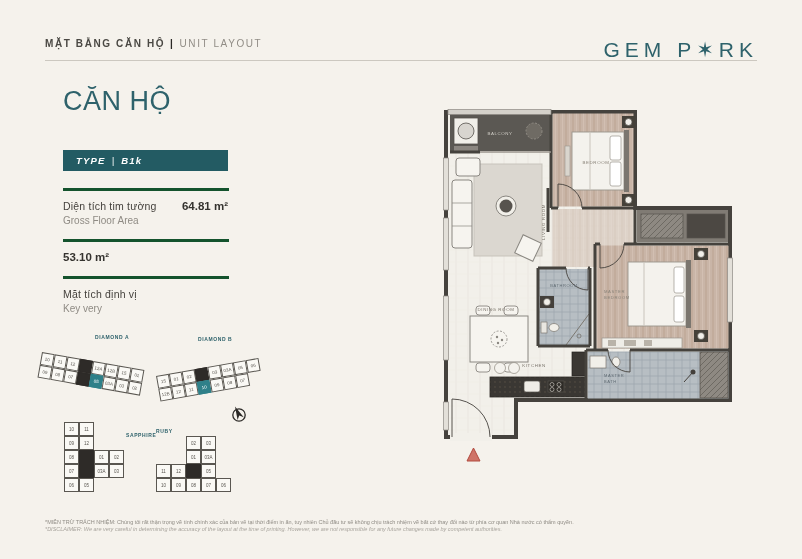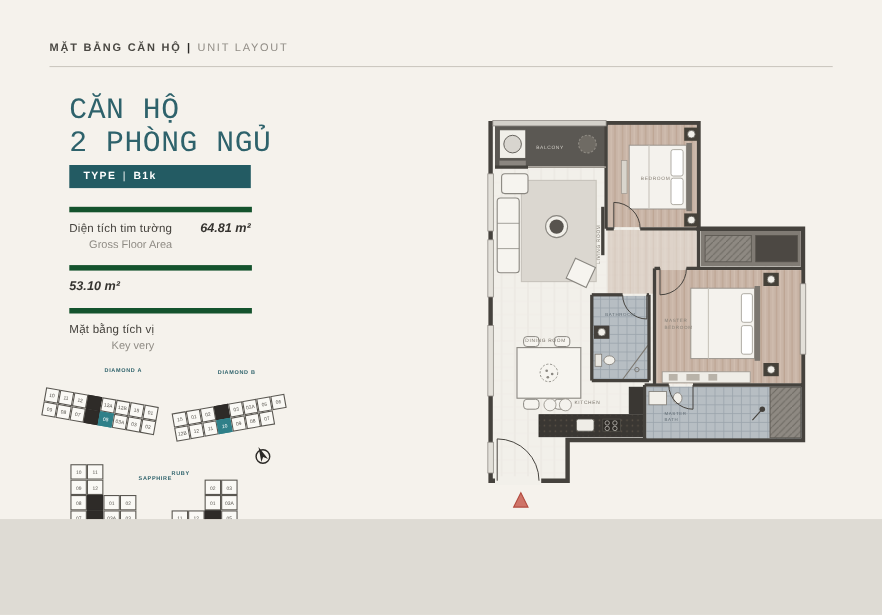--- a/index.html
+++ b/index.html
@@ -1,43 +1,43 @@
 <!DOCTYPE html>
 <html style="--accent: #2e626b; --badge: #235b63; --highlight: #2f8089; --wall: #45423d; --wood: #c9b5a7; --tile: #b7bec3; --entry_marker: #cf7468;"><head>
 <meta charset="utf-8">
 <style>
   * { box-sizing: border-box; margin: 0; padding: 0; }
   html,body { background:#dedbd4; }
   body { font-family:"Liberation Sans", sans-serif; }
-  .page { position:relative; width:802px; height:472px; background:#f5f2ec; overflow:hidden; margin:0 auto; }
+  .page { position:relative; width:802px; height:559px; background:#f5f2ec; overflow:hidden; margin:0 auto; }
 
   
   .header-title { position:absolute; left:45px; top:38px; font-size:10px; font-weight:bold;
     letter-spacing:1.6px; color:#4a4843; }
   .header-title .sep { color:#2b2926; margin:0 5px; font-weight:bold; }
   .header-title .en { color:#918d86; font-weight:normal; }
   .header-rule { position:absolute; left:45px; right:45px; top:60px; border-top:1px solid #ccc8c0; }
   .logo { position:absolute; right:44px; top:38px; font-size:21px; letter-spacing:5px;
     color:var(--accent,#2e626b); font-weight:400; }
   .logo .star { letter-spacing:5px; }
 
   
   .unit-title { position:absolute; left:63px; top:86px; font-size:27px; line-height:1.12;
-    color:var(--accent,#2e626b); letter-spacing:.5px;font-family:Liberation Mono, monospace; }
+    color:var(--accent,#2e626b); letter-spacing:.5px; }
   .type-badge { position:absolute; left:63px; top:150px; width:165px; height:21px;
     background:var(--badge,#235b63); color:#fff; display:flex; align-items:center;
-    padding-left:13px; font-size:9.5px; letter-spacing:1.2px; font-weight:bold; }
+    padding-left:13px; font-size:9.5px; letter-spacing:1.2px; font-weight:bold;font-style:italic; }
   .type-badge .sep { margin:0 6px; font-weight:normal; opacity:.95; }
 
   .areas { position:absolute; left:63px; top:188px; width:166px; }
-  .area-sec { display:flex; justify-content:space-between; border-top:5px solid #14532d;
-    padding:9px 1px 13px 0;text-align:right; }
+  .area-sec { display:flex; justify-content:space-between; border-top:3px solid #14532d;
+    padding:9px 1px 13px 0; }
   .area-label-vi { font-size:10.5px; color:#45423d; letter-spacing:.2px; }
   .area-label-en { font-size:10px; color:#8f8b84; margin-top:3px; }
-  .area-value { font-size:11.5px; font-weight:bold; color:#35332f; white-space:nowrap;font-style:italic; }
+  .area-value { font-size:11.5px; font-weight:bold; color:#35332f; white-space:nowrap; }
 
   
   .keyplan { position:absolute; left:40px; top:334px; width:230px; height:172px; }
   .kp-label { position:absolute; font-size:5px; letter-spacing:.6px; color:var(--accent,#2e626b); font-weight:bold; }
   .kp-label-a { left:55px; top:0; }
   .kp-label-b { left:158px; top:2px; }
   .kp-strip { position:absolute; }
   .strip-a { left:2px; top:18px; transform:rotate(10deg); transform-origin:left top; }
   .strip-b { left:116px; top:42px; transform:rotate(-10deg); transform-origin:left top; }
   .kp-row { display:flex; }
@@ -66,24 +66,26 @@
 </style>
 </head>
 <body>
 
 <div class="page">
 
   <div class="header-title">
     <span>MẶT BẰNG CĂN HỘ</span><span class="sep">|</span><span class="en">UNIT LAYOUT</span>
   </div>
   <div class="header-rule"></div>
+  <div class="logo">
+    <span>GEM P</span><span class="star">✶</span><span>RK</span>
+  </div>
 
   <div class="unit-title">
     <div>CĂN HỘ</div>
-    <div>2 PHÒNG NGỦ</div>
   </div>
 
   <div class="type-badge">
     <span>TYPE</span>
     <span class="sep">|</span>
     <span>B1k</span>
   </div>
 
   <div class="areas">
     <div class="area-sec">
@@ -91,21 +93,21 @@
         <div class="area-label-vi">Diện tích tim tường</div>
         <div class="area-label-en">Gross Floor Area</div>
       </div>
       <div class="area-value">64.81 m²</div>
     </div>
     <div class="area-sec">
       <div class="area-value">53.10 m²</div>
     </div>
     <div class="area-sec">
       <div>
-        <div class="area-label-vi">Mặt bằng tích vị</div>
+        <div class="area-label-vi">Mặt tích định vị</div>
         <div class="area-label-en">Key very</div>
       </div>
     </div>
   </div>
 
   <div class="keyplan">
     <div class="kp-label kp-label-a">DIAMOND A</div>
     <div class="kp-label kp-label-b">DIAMOND B</div>
 
     <div class="kp-strip strip-a">

